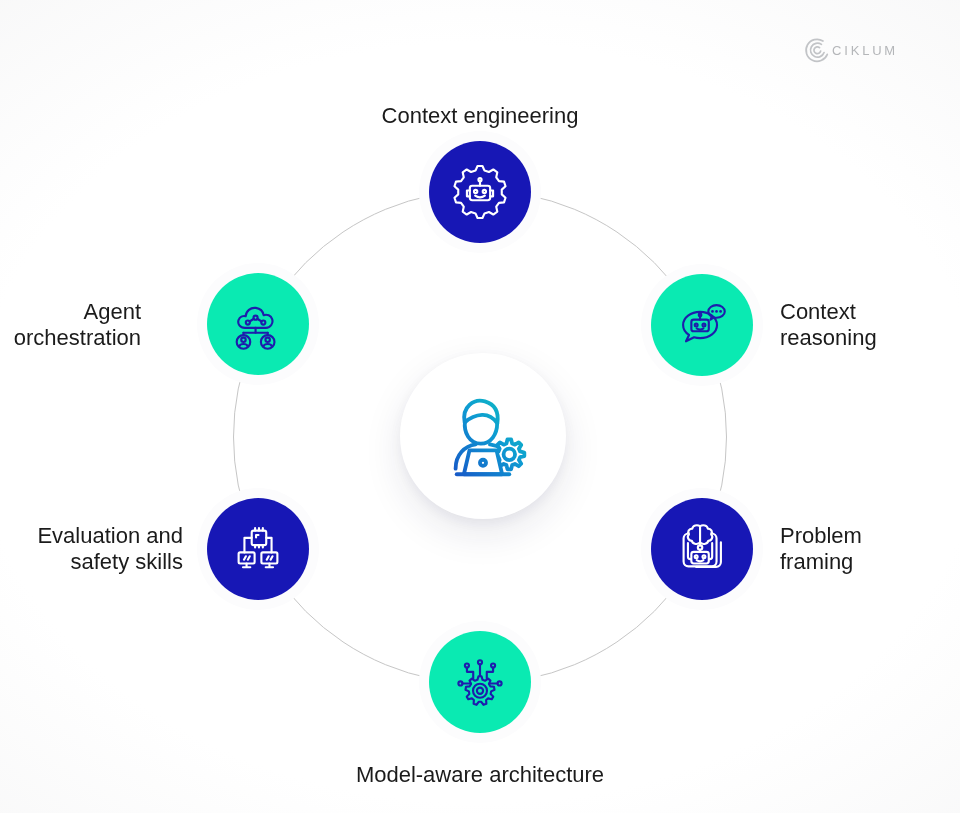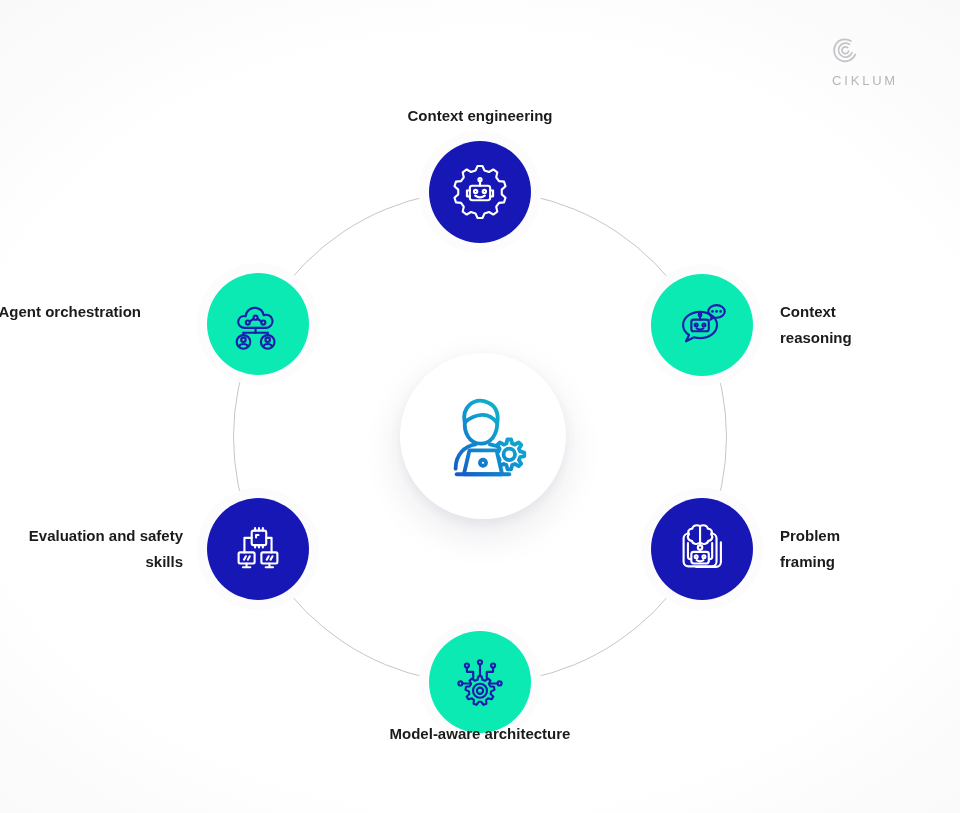--- a/index.html
+++ b/index.html
@@ -9,21 +9,21 @@
     font-family:"Liberation Sans", sans-serif;
     background:#fff;
   }
   .canvas{
     position:relative;width:960px;height:813px;overflow:hidden;
     background:radial-gradient(95% 85% at 50% 52%, #ffffff 55%, #f0f0f1 115%);
   }
   
   .brand{
     position:absolute;top:36px;right:62px;
-    display:flex;align-items:flex-start;gap:9px;flex-direction:column;
+    display:flex;align-items:center;gap:0;
   }
   .brand .mark{width:28px;height:28px;display:block;}
   .brand .word{
     font-size:13px;font-weight:500;letter-spacing:2.8px;
     color:var(--logo,#b4b6b9);
   }
   
   .ring{
     position:absolute;left:233px;top:190px;width:494px;height:494px;
     border:1.5px solid var(--ring,#c6c6c6);border-radius:50%;
@@ -48,26 +48,26 @@
   .center-circle{
     position:absolute;left:400px;top:353px;width:166px;height:166px;
     background:#ffffff;border-radius:50%;
     display:flex;align-items:center;justify-content:center;
     box-shadow:0 14px 38px rgba(25,25,70,.10), 0 4px 12px rgba(25,25,70,.05);
   }
   .center-circle svg{width:102px;height:102px;display:block;}
   
   .label{
     position:absolute;color:var(--label,#1b1b1b);
-    font-size:15px;font-weight:700;line-height:26px;
+    font-size:22px;font-weight:400;line-height:26px;
   }
   .label.center{text-align:center;}
   .label.right-align{text-align:right;}
   .lbl-context{left:330px;top:103px;width:300px;}
-  .lbl-model{left:330px;top:721px;width:300px;}
+  .lbl-model{left:330px;top:762px;width:300px;}
   .lbl-critical{left:780px;top:299px;width:110px;}
   .lbl-problem{left:780px;top:523px;width:110px;}
   .lbl-agent{right:819px;top:299px;width:170px;}
   .lbl-eval{right:777px;top:523px;width:175px;}
 </style>
 </head>
 <body>
 
 <div class="canvas">
 

